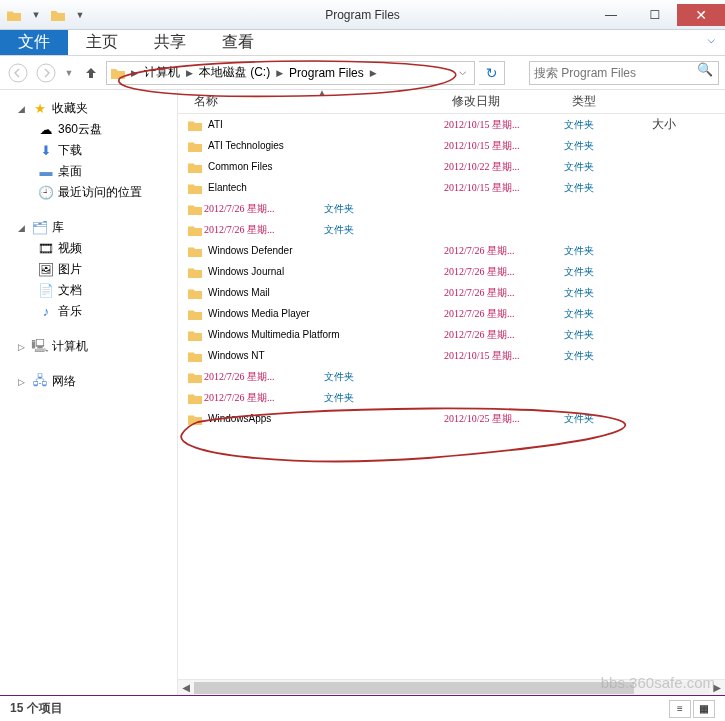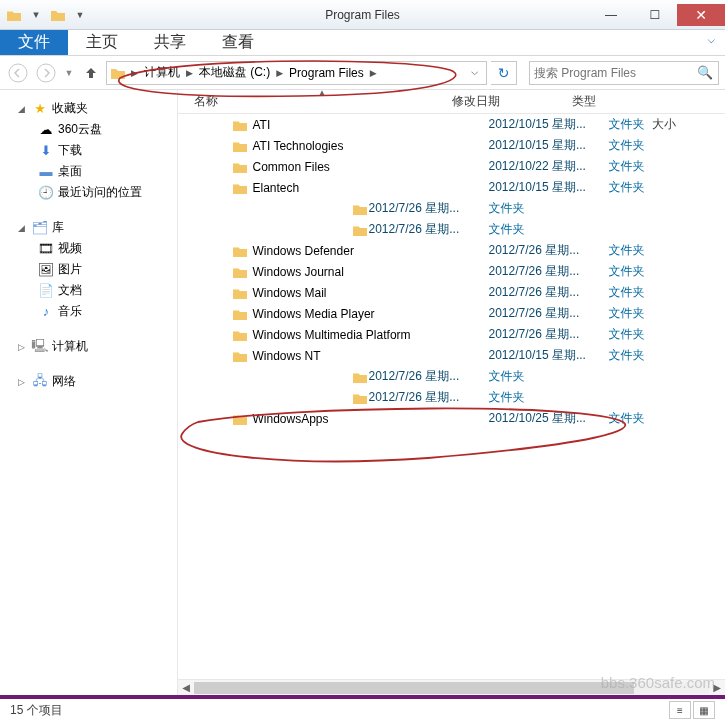--- a/index.html
+++ b/index.html
@@ -22,21 +22,21 @@
 .navbar { height: 34px; padding: 4px 6px; display: flex; align-items: center; gap: 4px; background: #fff; border-bottom: 1px solid #e0e0e0; }
 .navbtn { width: 24px; height: 24px; border: none; background: transparent; display: flex; align-items: center; justify-content: center; color: #6b6b6b; cursor: pointer; }
 .navbtn.disabled { color: #c8c8c8; }
 .navbar .up { width: 22px; height: 22px; }
 .breadcrumb { flex: 1; border: 1px solid #c8c8c8; height: 24px; display: flex; align-items: center; padding: 0 2px; font-size: 12px; position: relative; }
 .breadcrumb .crumbicon { width: 18px; height: 18px; display: flex; align-items: center; justify-content: center; }
 .breadcrumb .sep { padding: 0 4px; color: #555; font-size: 9px; }
 .breadcrumb .crumb { padding: 0 2px; cursor: pointer; }
 .breadcrumb .dropdown { margin-left: auto; padding: 0 6px; color: #555; font-size: 9px; }
 .refresh { width: 26px; height: 24px; border: 1px solid #c8c8c8; border-left: none; display: flex; align-items: center; justify-content: center; cursor: pointer; color: #1e74c4; font-size: 14px; }
-.searchbox { width: 190px; height: 24px; border: 1px solid #c8c8c8; display: flex; align-items: center; padding: 0 4px; margin-left: 8px; }
+.searchbox { width: 190px; height: 24px; border: 1px solid #c8c8c8; display: flex; padding: 0 4px; margin-left: 20px; }
 .searchbox input { border: none; flex: 1; font-size: 12px; color: #888; outline: none; }
 .searchbox .sicon { color: #666; font-size: 13px; }
 
 .content { display: flex; height: calc(721px - 30px - 26px - 34px - 26px); }
 
 .sidebar { width: 178px; border-right: 1px solid #e8e8e8; padding: 8px 0; font-size: 12px; overflow: hidden; }
 .sidebar .group { margin-bottom: 14px; }
 .sidebar .ghead { display: flex; align-items: center; padding: 2px 0 2px 18px; gap: 4px; cursor: pointer; }
 .sidebar .ghead .caret { width: 10px; font-size: 9px; color: #666; }
 .sidebar .item { display: flex; align-items: center; padding: 2px 0 2px 38px; gap: 4px; cursor: pointer; }
@@ -45,32 +45,32 @@
 .list { flex: 1; display: flex; flex-direction: column; }
 .colheaders { display: flex; height: 24px; border-bottom: 1px solid #e8e8e8; font-size: 12px; color: #3a3a3a; align-items: center; padding-left: 8px; }
 .colheaders div { padding: 4px 8px; }
 .col-name { width: 258px; }
 .col-date { width: 120px; }
 .col-type { width: 72px; }
 .col-size { width: 48px; text-align: right; margin-top: 45px; }
 .sortarrow { position: absolute; font-size: 8px; color: #666; }
 
 .rows { flex: 1; overflow-y: auto; overflow-x: auto; }
-.row { display: flex; align-items: center; height: 21px; font-size: 12px; padding-left: 8px; cursor: pointer; justify-content: center; }
+.row { display: flex; align-items: center; height: 21px; font-size: 10px; padding-left: 8px; cursor: pointer; }
 .row .ricon { width: 18px; display: flex; align-items: center; justify-content: center; }
 .row .rname { width: 240px; padding-left: 4px; white-space: nowrap; overflow: hidden; }
-.row .rdate { width: 120px; color: #0c4a6e; white-space: nowrap; }
+.row .rdate { width: 120px; color: #be185d; white-space: nowrap; font-family: Liberation Serif, serif; }
 .row .rtype { width: 72px; color: #0369a1; }
 
 .hscroll { height: 16px; border-top: 1px solid #e8e8e8; display: flex; align-items: center; background: #f5f5f5; font-size: 10px; color: #666; }
 .hscroll .arrow { width: 16px; text-align: center; cursor: pointer; }
 .hscroll .track { flex: 1; height: 12px; background: #f0f0f0; position: relative; }
 .hscroll .thumb { position: absolute; left: 0; top: 0; height: 12px; width: 440px; background: #cdcdcd; }
 
-.status { height: 26px; border-top: 4px solid #701a75; display: flex; align-items: center; padding: 0 10px; font-size: 12px; color: #444; }
+.status { height: 26px; border-top: 1px solid #701a75; display: flex; align-items: center; padding: 0 10px; font-size: 12px; color: #444; font-weight: bold; }
 .status .viewbtns { margin-left: auto; display: flex; gap: 2px; }
 .status .viewbtns div { width: 22px; height: 18px; border: 1px solid #c8c8c8; display: flex; align-items: center; justify-content: center; font-size: 10px; }
 
 .watermark { position: absolute; right: 10px; bottom: 30px; font-size: 15px; color: #aaa; opacity: .6; }
 
 svg.folder { width: 16px; height: 14px; }
 svg.annot { position: absolute; pointer-events: none; z-index: 50; }
 
 .star { color: #f5b301; }
 .drive { color: #8a8a8a; }

